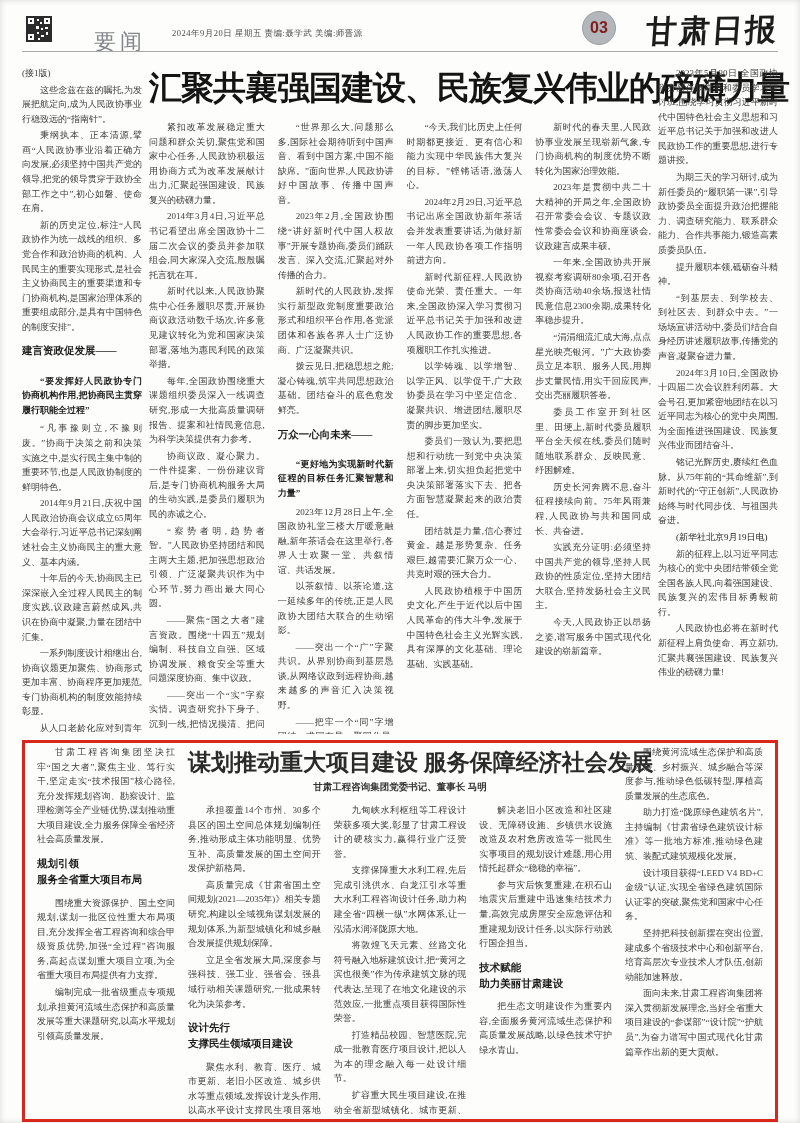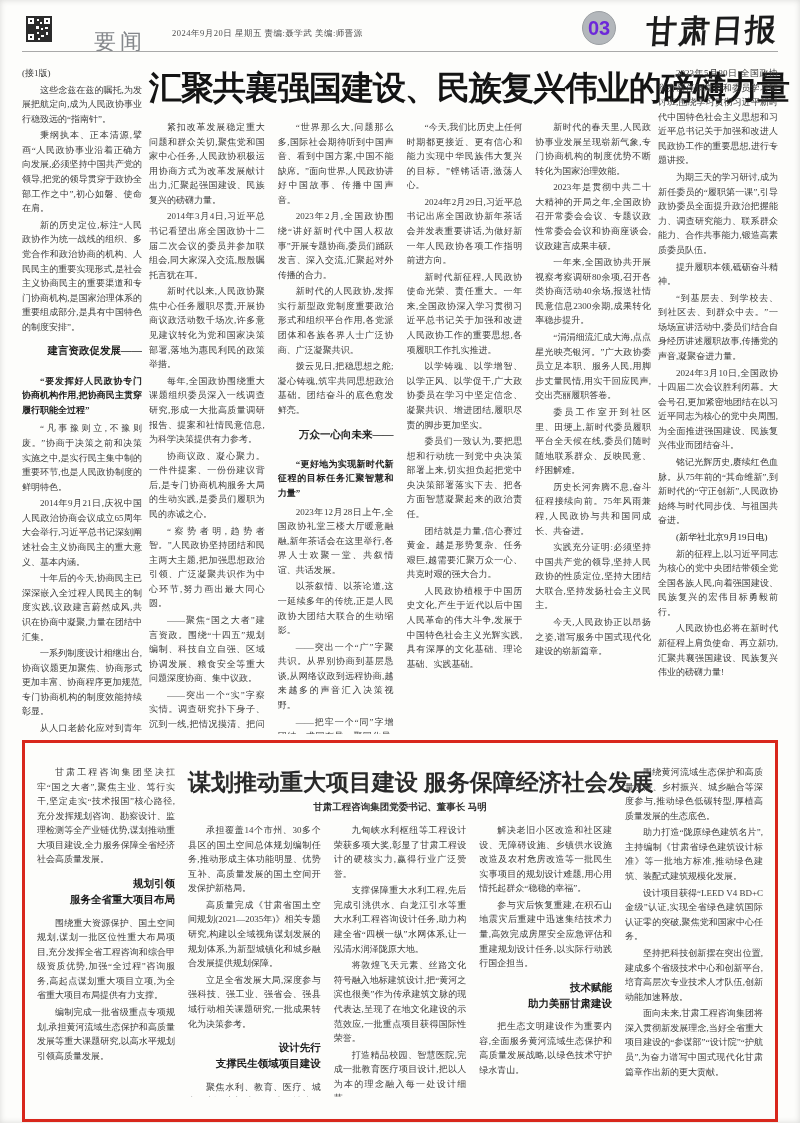--- a/index.html
+++ b/index.html
@@ -20,23 +20,23 @@
   .masthead .rule{position:absolute;left:0;right:0;bottom:10px;height:1px;background:#a9a9a9;}
   .qr{position:absolute;left:4px;top:6px;width:26px;height:26px;}
   .section-name{
     position:absolute;left:72px;top:17px;
     font-family:"Liberation Sans","DejaVu Sans",sans-serif;
     font-size:22px;font-weight:400;letter-spacing:4px;color:#84878b;
   }
   .dateline{position:absolute;left:150px;top:18px;font-size:8.5px;color:#4a4a4a;letter-spacing:.5px;}
   .pageno{
     position:absolute;left:560px;top:1px;width:32px;height:32px;border-radius:50%;
-    background:#b3b7bb;color:#6d28d9;border:1px solid #9b9fa3;box-shadow:0 0 0 3px #fdfdfb;
+    background:#b3b7bb;color:#7f1d1d;border:1px solid #9b9fa3;box-shadow:0 0 0 3px #fdfdfb;
     display:flex;align-items:center;justify-content:center;
-    font-family:"Liberation Sans","DejaVu Sans",sans-serif;font-size:20px;font-weight:800;
+    font-family:"Liberation Sans","DejaVu Sans",sans-serif;font-size:16px;font-weight:800;
   }
   .paper-logo{
     position:absolute;right:0;top:0;
     font-size:31px;font-weight:900;color:#1c1c1c;
     transform:skewX(-5deg) rotate(-1deg);letter-spacing:2px;
   }
   
   .top-article{display:flex;gap:7px;height:668px;margin-top:4px;}
   .t-side{width:120px;flex:0 0 120px;height:100%;overflow:hidden;}
   .t-mid{flex:1;display:flex;flex-direction:column;min-width:0;}
@@ -44,40 +44,40 @@
     margin:4px 0 12px;text-align:center;
     font-size:33px;line-height:1.15;font-weight:900;color:#141414;
     letter-spacing:-1px;white-space:nowrap;
   }
   .t-mid-cols{flex:1;display:flex;gap:13px;overflow:hidden;}
   .t-mid-cols .mcol{flex:1;min-width:0;overflow:hidden;}
   
   .red-box{
     margin-top:6px;height:382px;box-sizing:border-box;
     border:3px solid #d8271c;
-    padding:22px 12px;
+    padding:2px 12px;
     display:flex;gap:13px;
   }
   .b-side{width:138px;flex:0 0 138px;overflow:hidden;}
   .b-mid{flex:1;display:flex;flex-direction:column;min-width:0;}
   h2.sub-headline{
     margin:2px 0 3px;text-align:center;
     font-size:23px;font-weight:900;color:#2a2a2a;letter-spacing:0;white-space:nowrap;
   }
   .byline{text-align:center;font-size:9.5px;font-weight:700;color:#333;margin-bottom:9px;}
   .b-mid-cols{flex:1;display:flex;gap:13px;overflow:hidden;}
   .b-mid-cols .mcol{flex:1;min-width:0;overflow:hidden;}
   
   .t-side,.mcol,.b-side{font-size:9px;line-height:1.62;text-align:justify;}
   .blk-p{text-indent:2em;margin:0 0 2px;}
   .blk-note{text-indent:0;margin:0 0 2px;}
   .blk-quote{font-weight:700;color:#222;text-indent:2em;margin:14px 0 4px;}
   .blk-credit{text-indent:2em;margin:0 0 2px;color:#222;}
   .blk-sub{
-    font-weight:800;color:#1d1d1d;text-align:right;text-indent:0;
+    font-weight:800;color:#1d1d1d;text-align:left;text-indent:0;
     font-size:10.5px;line-height:1.55;margin:9px 0 7px;white-space:pre-line;
   }
 </style>
 </head>
 <body>
 
 <div class="page">
 
   <header class="masthead">
     <span class="qr">

